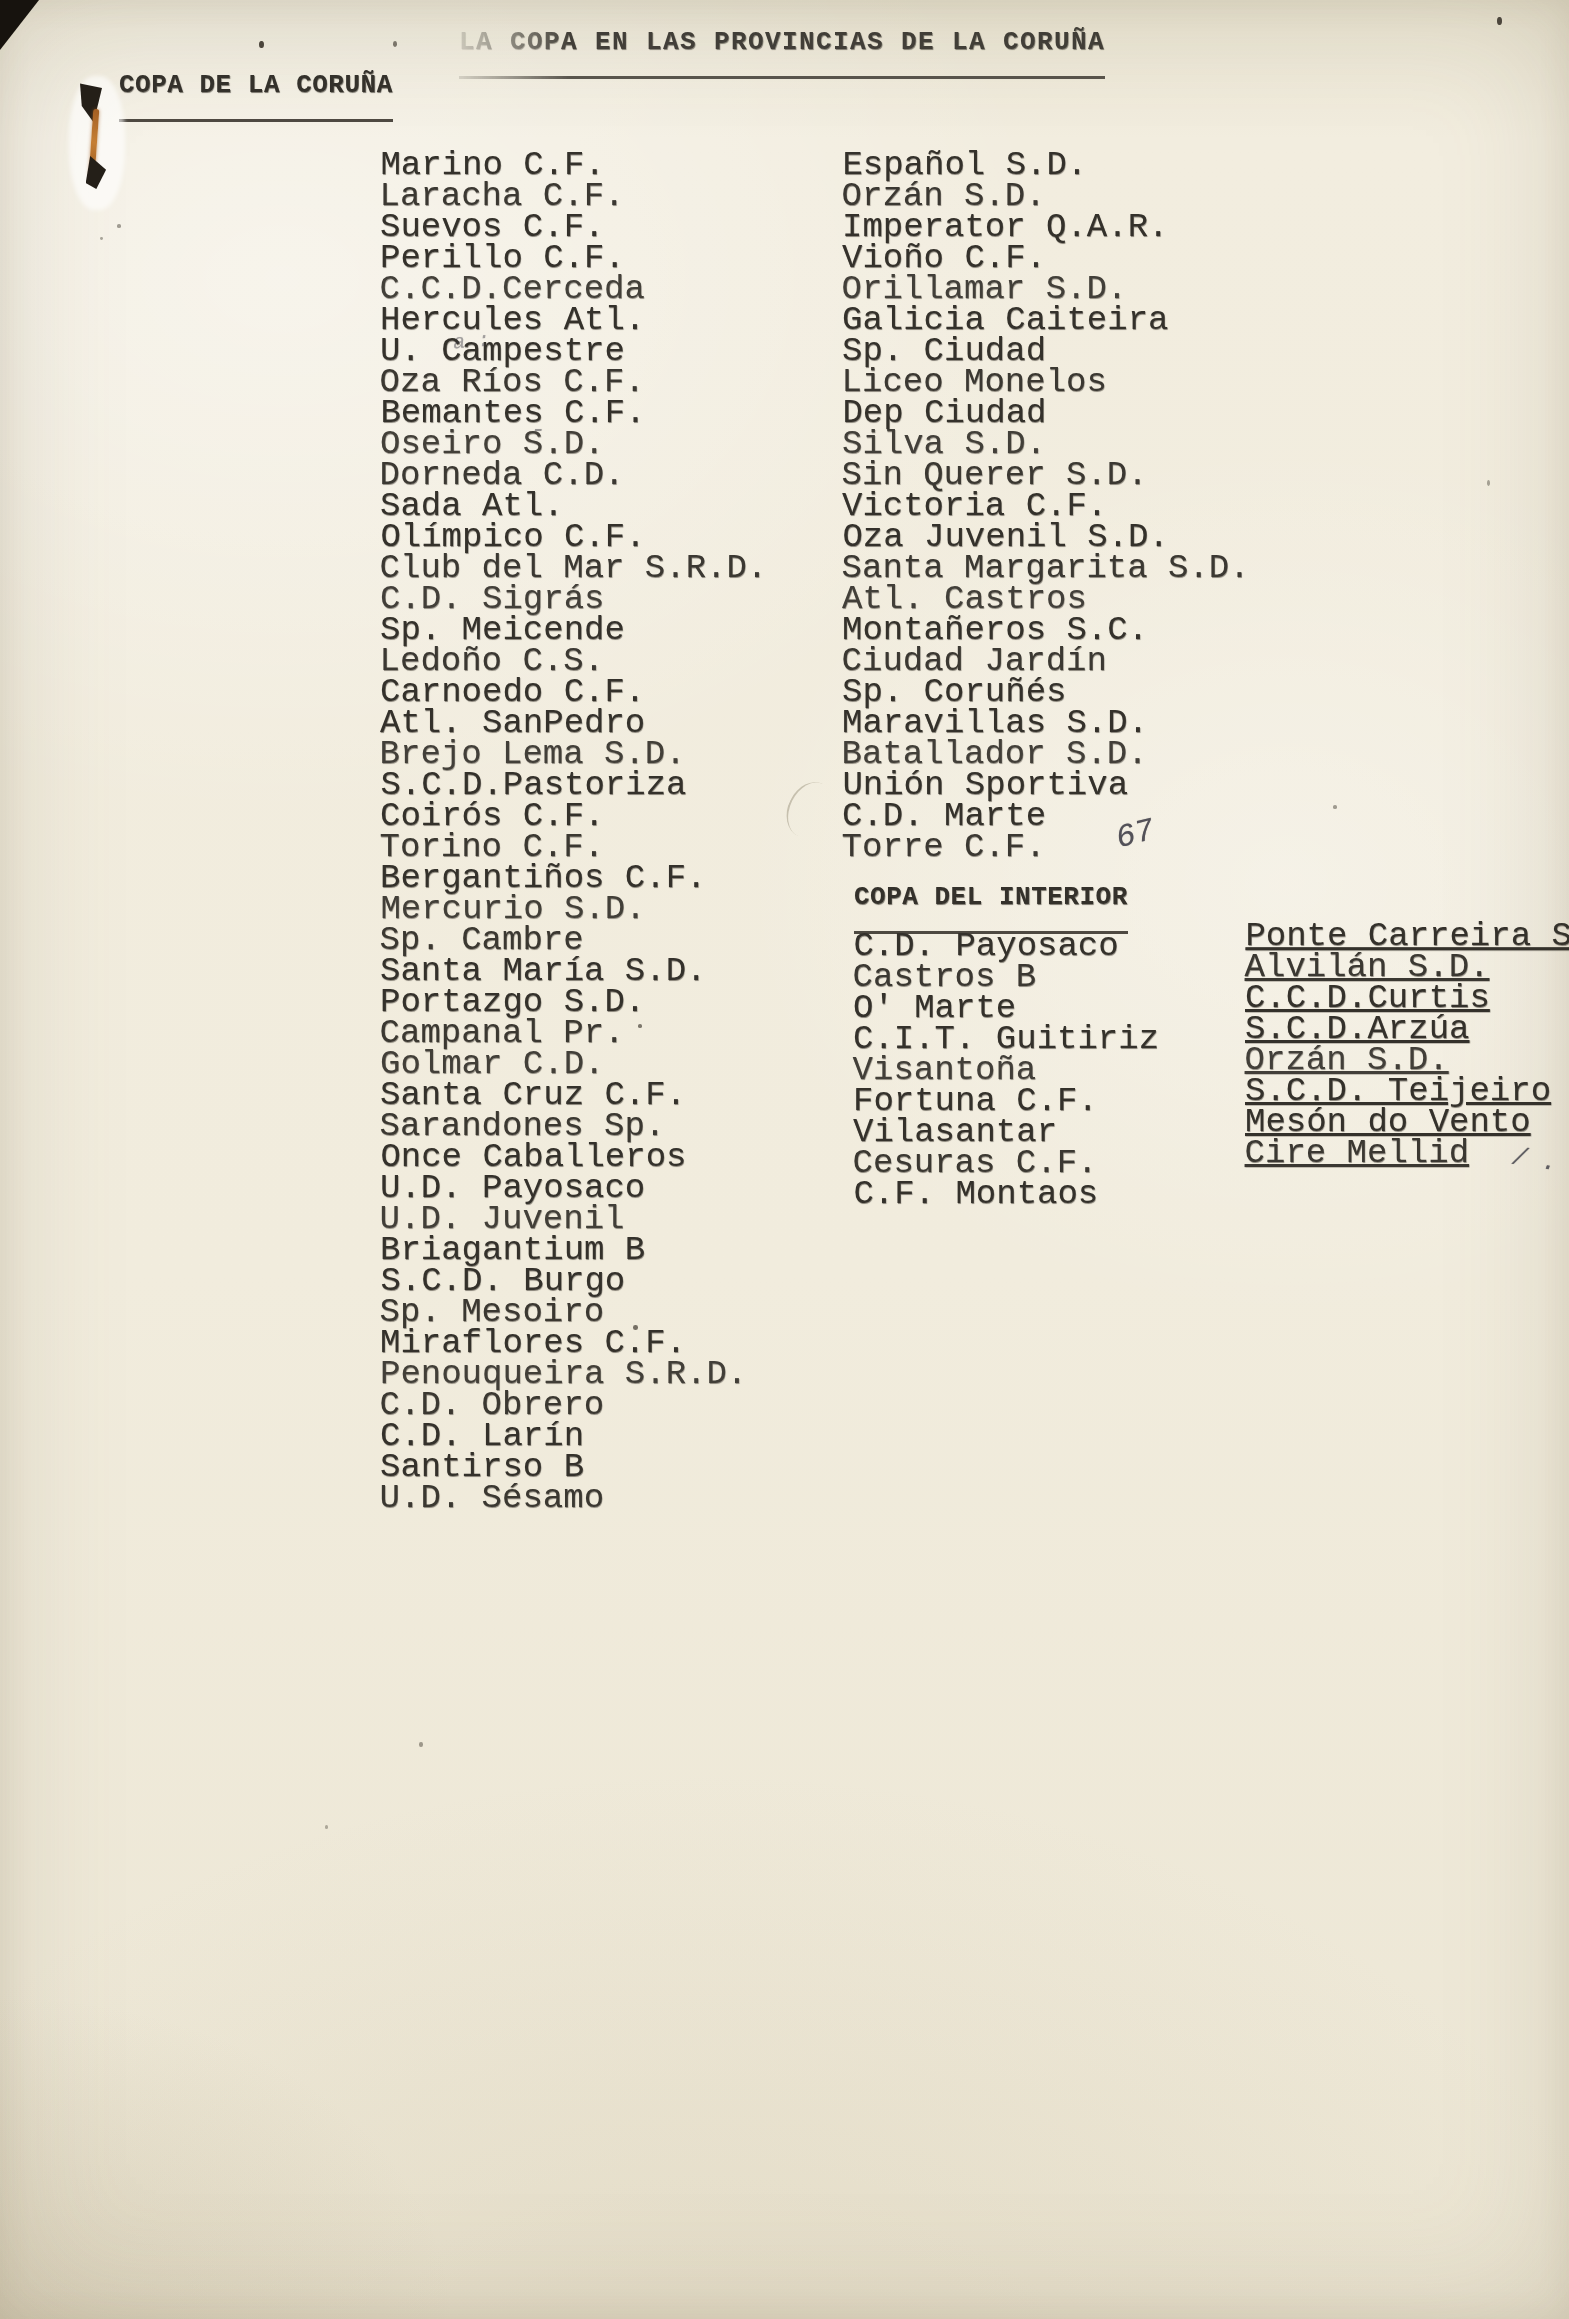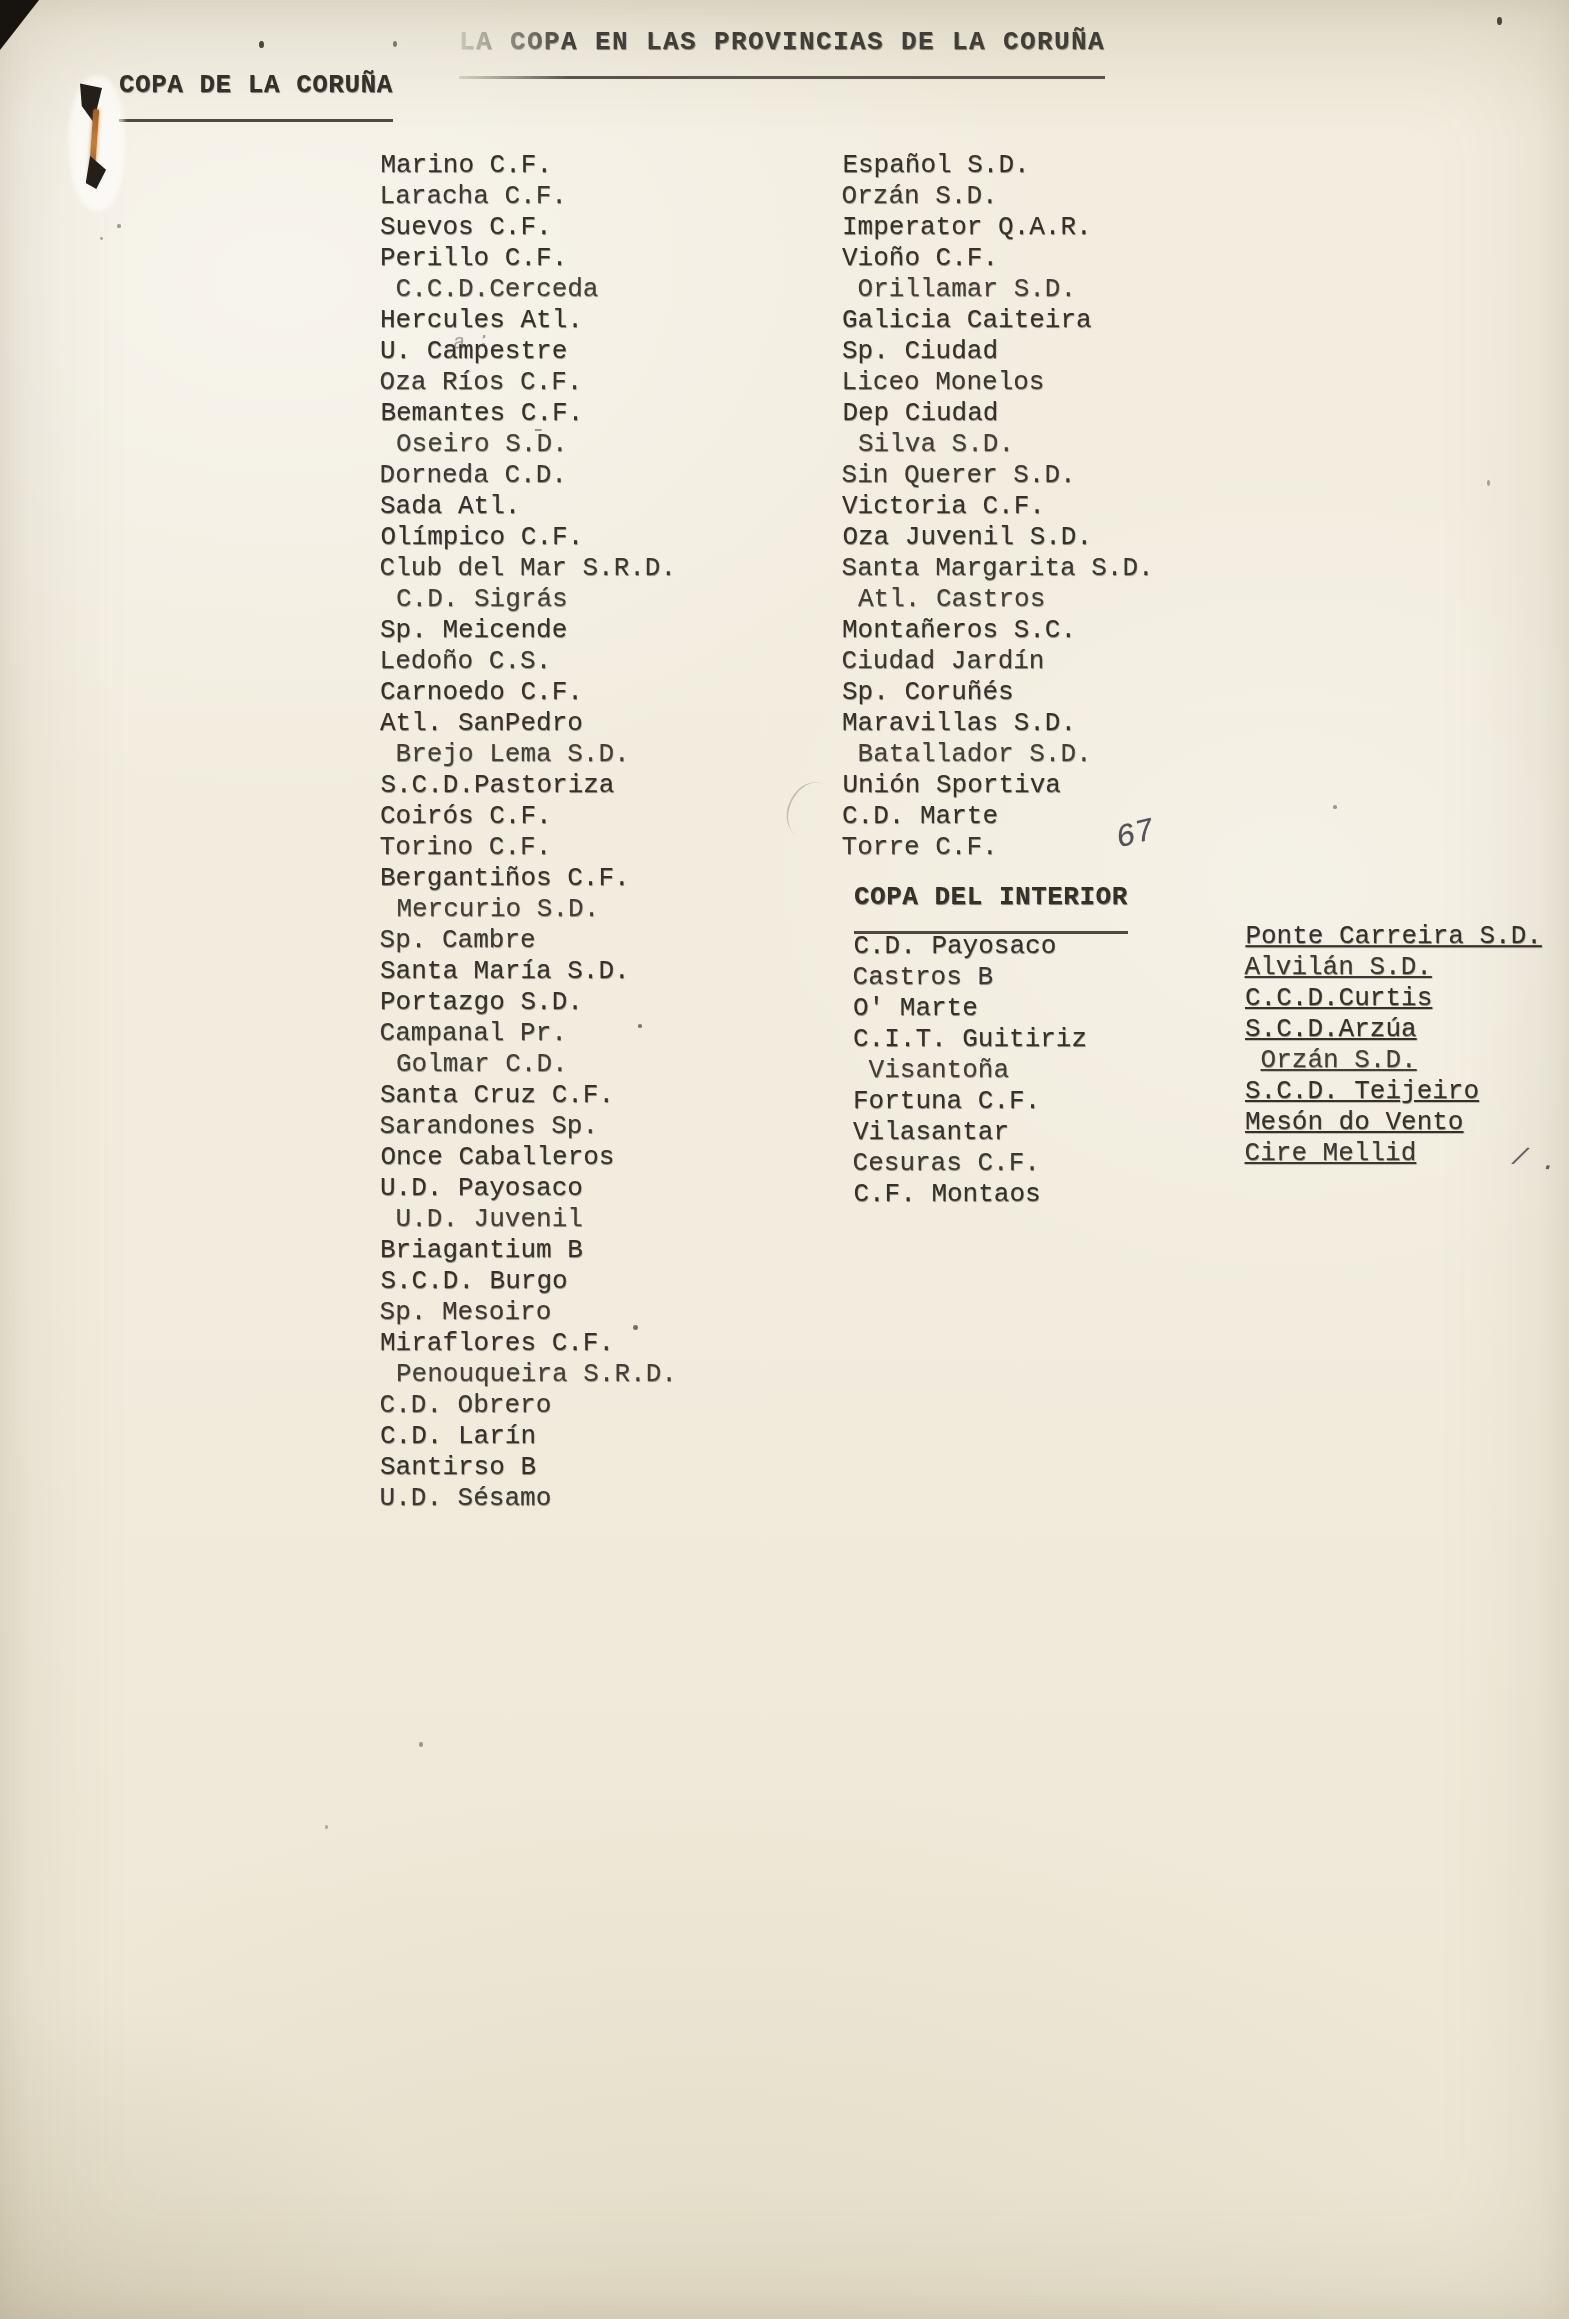--- a/index.html
+++ b/index.html
@@ -9,26 +9,26 @@
     color:#34312b;
     background:
       radial-gradient(1206px 835px at 18% 12%, rgba(255,255,255,0.40), transparent 65%),
       radial-gradient(928px 742px at 82% 38%, rgba(255,255,255,0.28), transparent 60%),
       radial-gradient(1391px 1020px at 45% 108%, rgba(186,172,138,0.22), transparent 72%),
       radial-gradient(649px 464px at 0% 100%, rgba(150,135,100,0.20), transparent 70%),
       linear-gradient(180deg,#e9e4d2 0%,#f2eddf 6%,#f1ecdd 55%,#ece6d4 100%);
   }
   .vignette{position:absolute;inset:0;pointer-events:none;
     box-shadow:inset 0 0 130px rgba(120,105,75,.20), inset 0 0 32px rgba(120,105,75,.12);}
-  .typed{white-space:pre;font-size:26px;line-height:31px;letter-spacing:0;
+  .typed{white-space:pre;font-size:34px;line-height:31px;letter-spacing:0;
     text-shadow:0.5px 0.5px 0.7px rgba(52,48,40,.55);}
   .club-line{white-space:pre;}
   .club-line:nth-child(4n+1){transform:translate(0.4px,0.2px);}
   .club-line:nth-child(3n+2){transform:translate(-0.4px,0);opacity:.96;}
-  .club-line:nth-child(5n){opacity:.92;margin-left:16px;}
+  .club-line:nth-child(5n){opacity:.92;}
   .heading{position:absolute;font-weight:bold;font-size:26px;line-height:33px;
     letter-spacing:0.5px;white-space:pre;
     border-bottom:3.2px solid rgba(48,44,37,.85);padding-bottom:17px;
     text-shadow:0.6px 0.6px 0.8px rgba(45,41,34,.6);}
   .page-header{left:459px;top:26px;letter-spacing:1.4px;opacity:.92;
     -webkit-mask-image:linear-gradient(90deg,rgba(0,0,0,.18) 0,rgba(0,0,0,.55) 51px,#000 111px);
     mask-image:linear-gradient(90deg,rgba(0,0,0,.18) 0,rgba(0,0,0,.55) 51px,#000 111px);}
   .sec1-title{left:119px;top:69px;}
   .sec2-title{left:854px;top:881px;}
   .col{position:absolute;}

